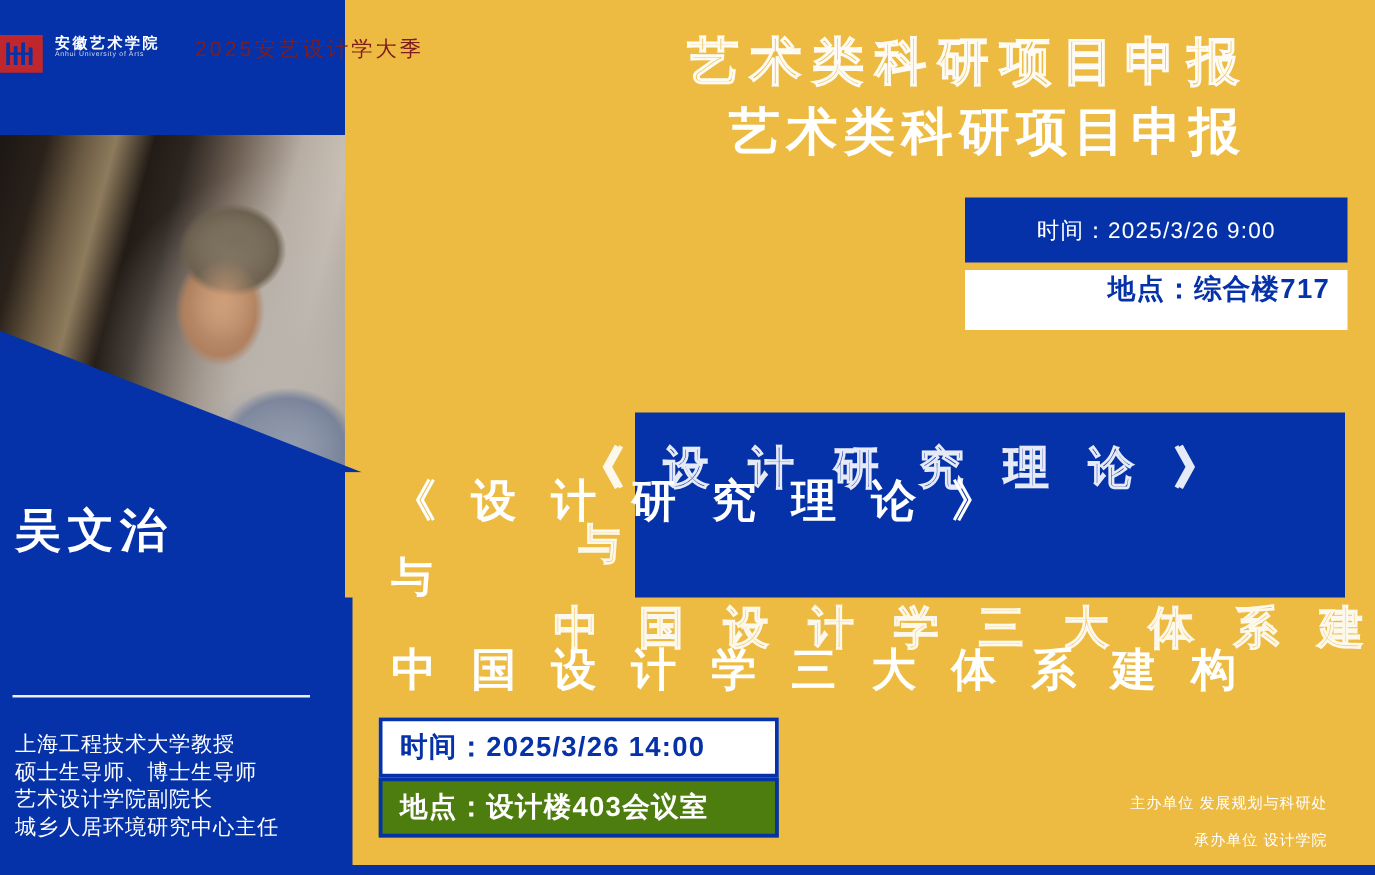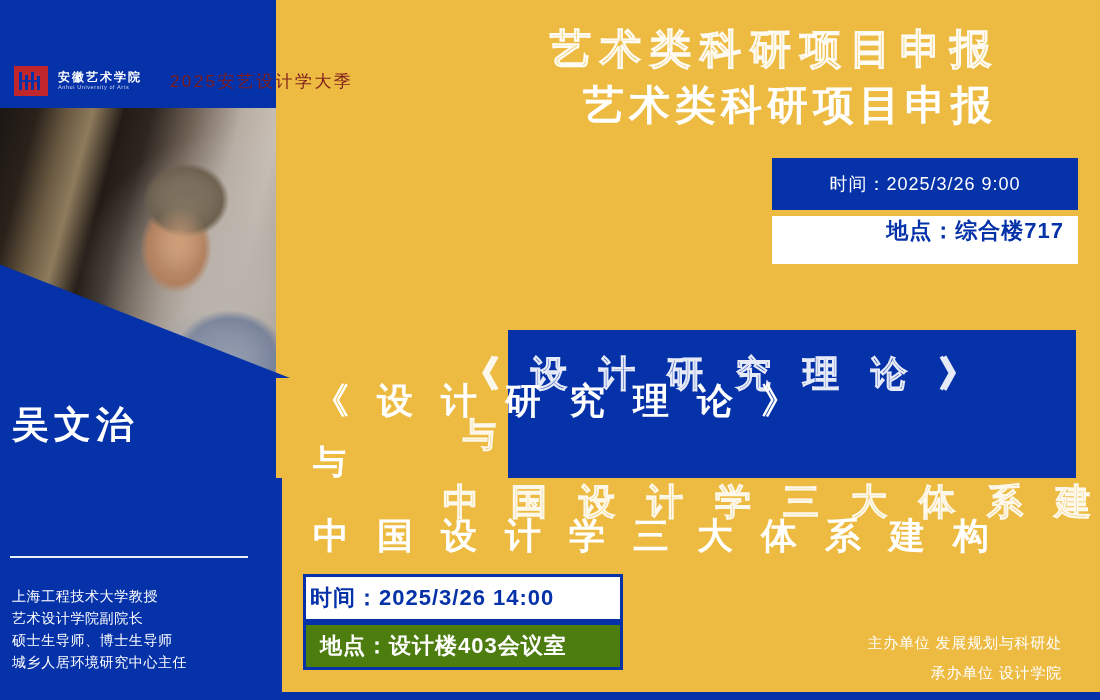--- a/index.html
+++ b/index.html
@@ -53,21 +53,21 @@
   .center-blue{left:508px;top:330px;width:568px;height:148px;background:#0532A8;}
 
   
   .bottom-rule{left:0;bottom:0;width:1100px;height:8px;background:#0532A8;}
   
   .right-gold{right:0;top:0;width:24px;height:700px;background:#EDBB42;}
   
   .mid-rule{left:276px;top:478px;width:6px;height:222px;background:#0532A8;}
 
   
-  .logo-row{position:absolute;left:14px;top:28px;display:flex;align-items:center;gap:10px;margin-top:38px;}
+  .logo-row{position:absolute;left:0;top:28px;display:flex;gap:10px;}
   .seal{width:34px;height:30px;background:#C0272D;position:relative;flex:none;
         border:2px solid #C0272D;box-sizing:border-box;}
   .seal i{position:absolute;background:#0532A8;}
   .seal i:nth-child(1){left:3px;top:4px;width:3px;height:18px;}
   .seal i:nth-child(2){left:9px;top:7px;width:3px;height:15px;}
   .seal i:nth-child(3){left:15px;top:4px;width:3px;height:18px;}
   .seal i:nth-child(4){left:21px;top:8px;width:3px;height:14px;}
   .seal i:nth-child(5){left:3px;top:12px;width:21px;height:2px;}
   .logo-cn{color:#fff;font-size:12px;font-weight:bold;letter-spacing:2px;line-height:1.1;}
   .logo-en{color:#d7dcf0;font-size:5.5px;letter-spacing:.6px;line-height:1.3;}
@@ -86,46 +86,46 @@
   .box-time-1 .t{color:#fff;font-size:18px;letter-spacing:1px;white-space:nowrap;}
   .box-place-1{position:absolute;left:772px;top:216px;width:306px;height:48px;
     background:#fff;display:flex;align-items:flex-start;justify-content:flex-end;padding-right:14px;box-sizing:border-box;}
   .box-place-1 .t{color:#0532A8;font-size:22px;font-weight:bold;letter-spacing:1px;white-space:nowrap;}
 
   
   .sp-name{position:absolute;left:12px;top:400px;color:#fff;font-size:37px;font-weight:bold;letter-spacing:5px;}
   .sp-org{position:absolute;left:12px;top:485px;color:#fff;font-size:19px;font-weight:bold;letter-spacing:2px;}
   .sp-divider{position:absolute;left:10px;top:556px;width:238px;height:2px;background:#ffffff;opacity:.92;}
   .sp-creds{position:absolute;left:12px;top:585px;width:250px;}
-  .sp-creds div{color:#fff;font-size:14px;letter-spacing:.6px;line-height:22px;white-space:nowrap;}
+  .sp-creds div{color:#fff;font-size:17px;letter-spacing:.6px;line-height:22px;white-space:nowrap;}
 
   
   .lec{position:absolute;color:#fff;font-weight:bold;white-space:nowrap;}
   .lec-l1{left:313px;top:377px;font-size:36px;letter-spacing:9px;}
   .lec-l2{left:313px;top:440px;font-size:33px;letter-spacing:6px;}
   .lec-l3{left:313px;top:512px;font-size:36px;letter-spacing:9px;}
 
   .lecg{position:absolute;font-weight:bold;white-space:nowrap;
     color:transparent;-webkit-text-stroke:1px #ffffff;opacity:.9;}
   .lecg-l1{left:463px;top:350px;font-size:36px;letter-spacing:11px;}
   .lecg-l2{left:463px;top:413px;font-size:33px;letter-spacing:6px;}
   .lecg-l3{left:443px;top:478px;font-size:36px;letter-spacing:11px;}
 
   
   .box-time-2{position:absolute;left:303px;top:574px;width:320px;height:48px;
     background:#fff;border:3px solid #0532A8;box-sizing:border-box;
-    display:flex;align-items:center;padding-left:4px;}
+    display:flex;align-items:center;padding-left:14px;}
   .box-time-2 .t{color:#0532A8;font-size:22px;font-weight:bold;letter-spacing:1px;white-space:nowrap;}
   .box-place-2{position:absolute;left:303px;top:622px;width:320px;height:48px;
     background:#4d7c0f;border:3px solid #0532A8;box-sizing:border-box;
     display:flex;align-items:center;padding-left:14px;}
   .box-place-2 .t{color:#fff;font-size:22px;font-weight:bold;letter-spacing:1px;white-space:nowrap;}
 
   
-  .org{position:absolute;right:38px;color:#fff;font-size:15px;letter-spacing:.8px;white-space:nowrap;}
+  .org{position:absolute;right:38px;color:#fff;font-size:12px;letter-spacing:.8px;white-space:nowrap;}
   .org-1{top:634px;}
   .org-2{top:664px;}
 </style>
 </head>
 <body>
 
 <div class="poster">
 
   <div class="plate center-blue"></div>
 
@@ -166,22 +166,22 @@
     <span class="t">时间：2025/3/26 9:00</span>
   </div>
   <div class="box-place-1">
     <span class="t">地点：综合楼717</span>
   </div>
 
   <div class="sp-name">吴文治</div>
   <div class="sp-divider"></div>
   <div class="sp-creds">
     <div>上海工程技术大学教授</div>
+    <div>硕士生导师、博士生导师</div>
     <div>艺术设计学院副院长</div>
-    <div>硕士生导师、博士生导师</div>
     <div>城乡人居环境研究中心主任</div>
   </div>
 
   <div class="lecg lecg-l1">《 设 计 研 究 理 论 》</div>
   <div class="lecg lecg-l2">与</div>
   <div class="lecg lecg-l3">中 国 设 计 学 三 大 体 系 建 构</div>
 
   <div class="lec lec-l1">《 设 计 研 究 理 论 》</div>
   <div class="lec lec-l2">与</div>
   <div class="lec lec-l3">中 国 设 计 学 三 大 体 系 建 构</div>

